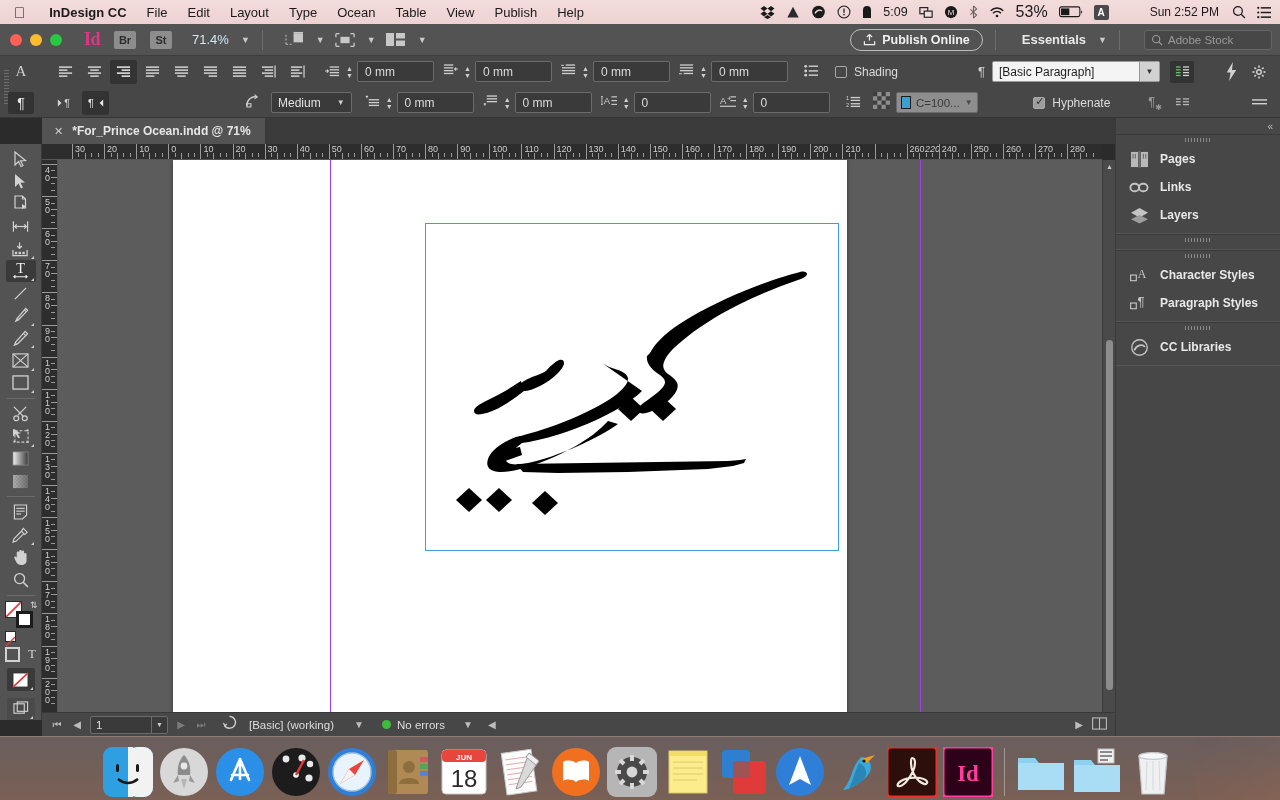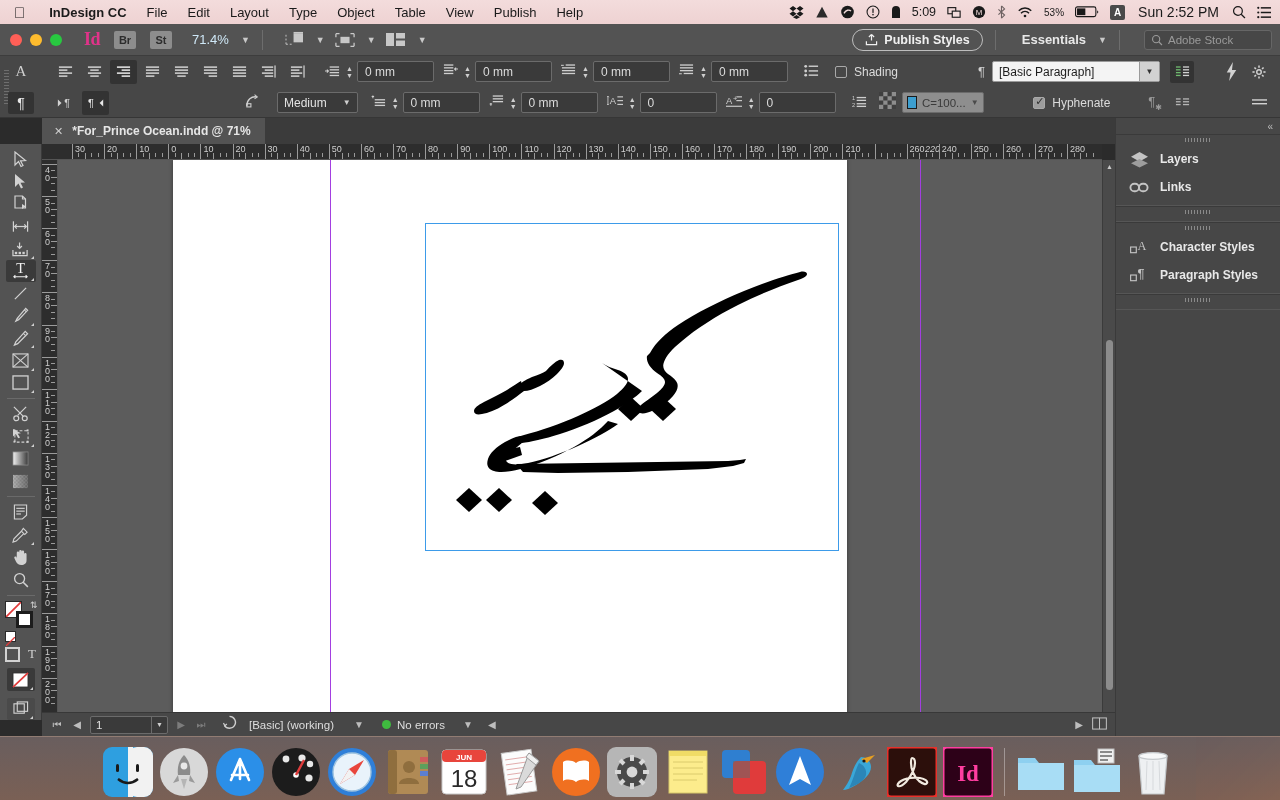--- a/index.html
+++ b/index.html
@@ -16,22 +16,22 @@
     position:absolute; top:0; left:0; width:1280px; height:24px;
     background:linear-gradient(to bottom,#f3dcdc,#eed2d2);
     display:flex; align-items:center; font-size:13px; color:#1a1a1a;
   }
   .mb-apple{ padding:0 14px 0 14px; font-size:15px; line-height:1; }
   .mb-item{ padding:0 10px; white-space:nowrap; }
   .mb-item.bold{ font-weight:bold; }
   .mb-right{ margin-left:auto; display:flex; align-items:center; padding-right:8px; gap:11px; }
   .mb-right .ic{ display:inline-flex; align-items:center; justify-content:center; }
   .mb-clock{ font-size:12.5px; }
-  .mb-time{ font-size:14px; padding:0 2px; }
-  .mb-batt{ font-size:10px; }
+  .mb-time{ font-size:12px; padding:0 2px;margin-left:28px; }
+  .mb-batt{ font-size:16px; }
   .sq-a{
     display:inline-block; background:#4a4a4a; color:#fff; font-size:10px; font-weight:bold;
     width:15px; height:15px; line-height:15px; text-align:center; border-radius:2px;
   }
 
   
   .appbar{
     position:absolute; top:24px; left:0; width:1280px; height:32px;
     background:#535353; display:flex; align-items:center;
     border-bottom:1px solid #3d3d3d;
@@ -215,21 +215,21 @@
 
 <div class="screen">
 
   <div class="menubar">
     <div class="mb-apple"></div>
     <div class="mb-item bold">InDesign CC</div>
     <div class="mb-item">File</div>
     <div class="mb-item">Edit</div>
     <div class="mb-item">Layout</div>
     <div class="mb-item">Type</div>
-    <div class="mb-item">Object</div>
+    <div class="mb-item">Ocean</div>
     <div class="mb-item">Table</div>
     <div class="mb-item">View</div>
     <div class="mb-item">Publish</div>
     <div class="mb-item">Help</div>
 
     <div class="mb-right">
       <span class="ic">
         <svg width="15" height="14" viewBox="0 0 16 16">
             <path d="M4 1 L0 4 L4 7 L8 4 Z M12 1 L16 4 L12 7 L8 4 Z M0 10 L4 7 L8 10 L4 13 Z M16 10 L12 7 L8 10 L12 13 Z M4 14 L8 11.5 L12 14 L8 16 Z" fill="#1a1a1a"></path>
           </svg>
@@ -347,21 +347,21 @@
           <rect x="10" y="8.5" width="9" height="5.5" fill="#c8c8c8"></rect>
         </svg>
     </div>
     <div class="chev">▼</div>
 
     <div class="publish">
       <svg width="13" height="13" viewBox="0 0 14 14">
           <path d="M7 1.5 L7 8 M7 1.5 L4.2 4.3 M7 1.5 L9.8 4.3" stroke="#f0f0f0" stroke-width="1.3" fill="none"></path>
           <path d="M1.5 9 L1.5 12.5 L12.5 12.5 L12.5 9" stroke="#f0f0f0" stroke-width="1.3" fill="none"></path>
         </svg>
-      <span>Publish Styles</span>
+      <span>Publish Online</span>
     </div>
     <div class="vsep"></div>
     <div class="essentials">Essentials</div>
     <div class="chev">▼</div>
     <div class="vsep"></div>
     <div class="stock">
       <svg width="12" height="12" viewBox="0 0 14 14">
           <circle cx="6" cy="6" r="4.2" fill="none" stroke="#9a9a9a" stroke-width="1.3"></circle>
           <line x1="9" y1="9" x2="12.8" y2="12.8" stroke="#9a9a9a" stroke-width="1.4"></line>
         </svg>
@@ -622,21 +622,21 @@
             </svg>
         </div>
         <div class="abtn on">
           <svg width="18" height="14" viewBox="0 0 20 14">
               <text x="1" y="11.5" font-size="12" fill="#e8e8e8" font-family="Liberation Sans">¶</text>
               <path d="M18 3 L14 7 L18 11 Z" fill="#e8e8e8"></path>
             </svg>
         </div>
       </div>
 
-      <div style="margin-left:136px;display:flex;align-items:center;gap:12px;">
+      <div style="margin-left:136px;display:flex;align-items:center;gap:6px;">
         <span>
           <svg width="20" height="16" viewBox="0 0 22 17">
               <path d="M2 14 C2 7 7 3 13 4" stroke="#cfcfcf" stroke-width="1.5" fill="none"></path>
               <path d="M10.5 1.5 L13.5 4 L10.5 6" stroke="#cfcfcf" stroke-width="1.2" fill="none"></path>
               <rect x="2" y="11.5" width="4.5" height="3.5" fill="none" stroke="#cfcfcf" stroke-width="1.2"></rect>
             </svg>
         </span>
         <div class="pill">
           <span>Medium</span>
           <span style="font-size:8px;color:#cfcfcf;">▼</span>
@@ -1375,37 +1375,53 @@
   <div class="dock-r">
     <div class="dock-head">«</div>
 
     <div class="pgroup">
       <div class="pgrip">
           <i></i>
         </div>
       <div class="prow">
         <span class="pico">
           <svg width="19" height="17" viewBox="0 0 20 18">
-              <polygon points="10,1 19,6 10,11 1,6" fill="#c4c4c4"></polygon>
-              <polygon points="10,8.5 19,13 10,17.5 1,13" fill="#9d9d9d"></polygon>
+              <rect x="1" y="1" width="7.6" height="16" fill="#b9b9b9"></rect>
+              <rect x="11.4" y="1" width="7.6" height="16" fill="#b9b9b9"></rect>
+              <rect x="9" y="0" width="2" height="18" fill="#6d6d6d"></rect>
+              <g fill="#6d6d6d">
+                <rect x="2.5" y="3" width="1.2" height="5"></rect>
+                <rect x="5" y="3" width="1.2" height="5"></rect>
+                <rect x="13.5" y="3" width="1.2" height="5"></rect>
+                <rect x="16" y="3" width="1.2" height="5"></rect>
+              </g>
             </svg>
         </span>
-        <span class="plabel">Layers</span>
+        <span class="plabel">Pages</span>
       </div>
       <div class="prow">
         <span class="pico">
           <svg width="20" height="13" viewBox="0 0 21 13">
               <g fill="none" stroke="#c4c4c4" stroke-width="2">
                 <rect x="1.5" y="2.5" width="9" height="8" rx="4"></rect>
                 <rect x="10.5" y="2.5" width="9" height="8" rx="4"></rect>
               </g>
             </svg>
         </span>
         <span class="plabel">Links</span>
       </div>
+      <div class="prow">
+        <span class="pico">
+          <svg width="19" height="17" viewBox="0 0 20 18">
+              <polygon points="10,1 19,6 10,11 1,6" fill="#c4c4c4"></polygon>
+              <polygon points="10,8.5 19,13 10,17.5 1,13" fill="#9d9d9d"></polygon>
+            </svg>
+        </span>
+        <span class="plabel">Layers</span>
+      </div>
     </div>
 
     <div class="pgroup">
       <div class="pgrip">
           <i></i>
         </div>
     </div>
 
     <div class="pgroup">
       <div class="pgrip">
@@ -1428,20 +1444,29 @@
             </svg>
         </span>
         <span class="plabel">Paragraph Styles</span>
       </div>
     </div>
 
     <div class="pgroup">
       <div class="pgrip">
           <i></i>
         </div>
+      <div class="prow">
+        <span class="pico">
+          <svg width="19" height="17" viewBox="0 0 20 18">
+              <circle cx="10" cy="9" r="8.2" fill="none" stroke="#c4c4c4" stroke-width="1.4"></circle>
+              <path d="M4.5 12 C7 6 13 5.2 15.8 8.4" stroke="#c4c4c4" stroke-width="1.8" fill="none"></path>
+            </svg>
+        </span>
+        <span class="plabel">CC Libraries</span>
+      </div>
     </div>
   </div>
 
   <div class="wall"></div>
   <div class="macdock">
 
     <div class="dicon">
       <svg width="50" height="50" viewBox="0 0 50 50">
           <rect width="50" height="50" rx="9" fill="#2e9fe0"></rect>
           <rect x="25" width="25" height="50" rx="9" fill="#f2f2f2"></rect>

